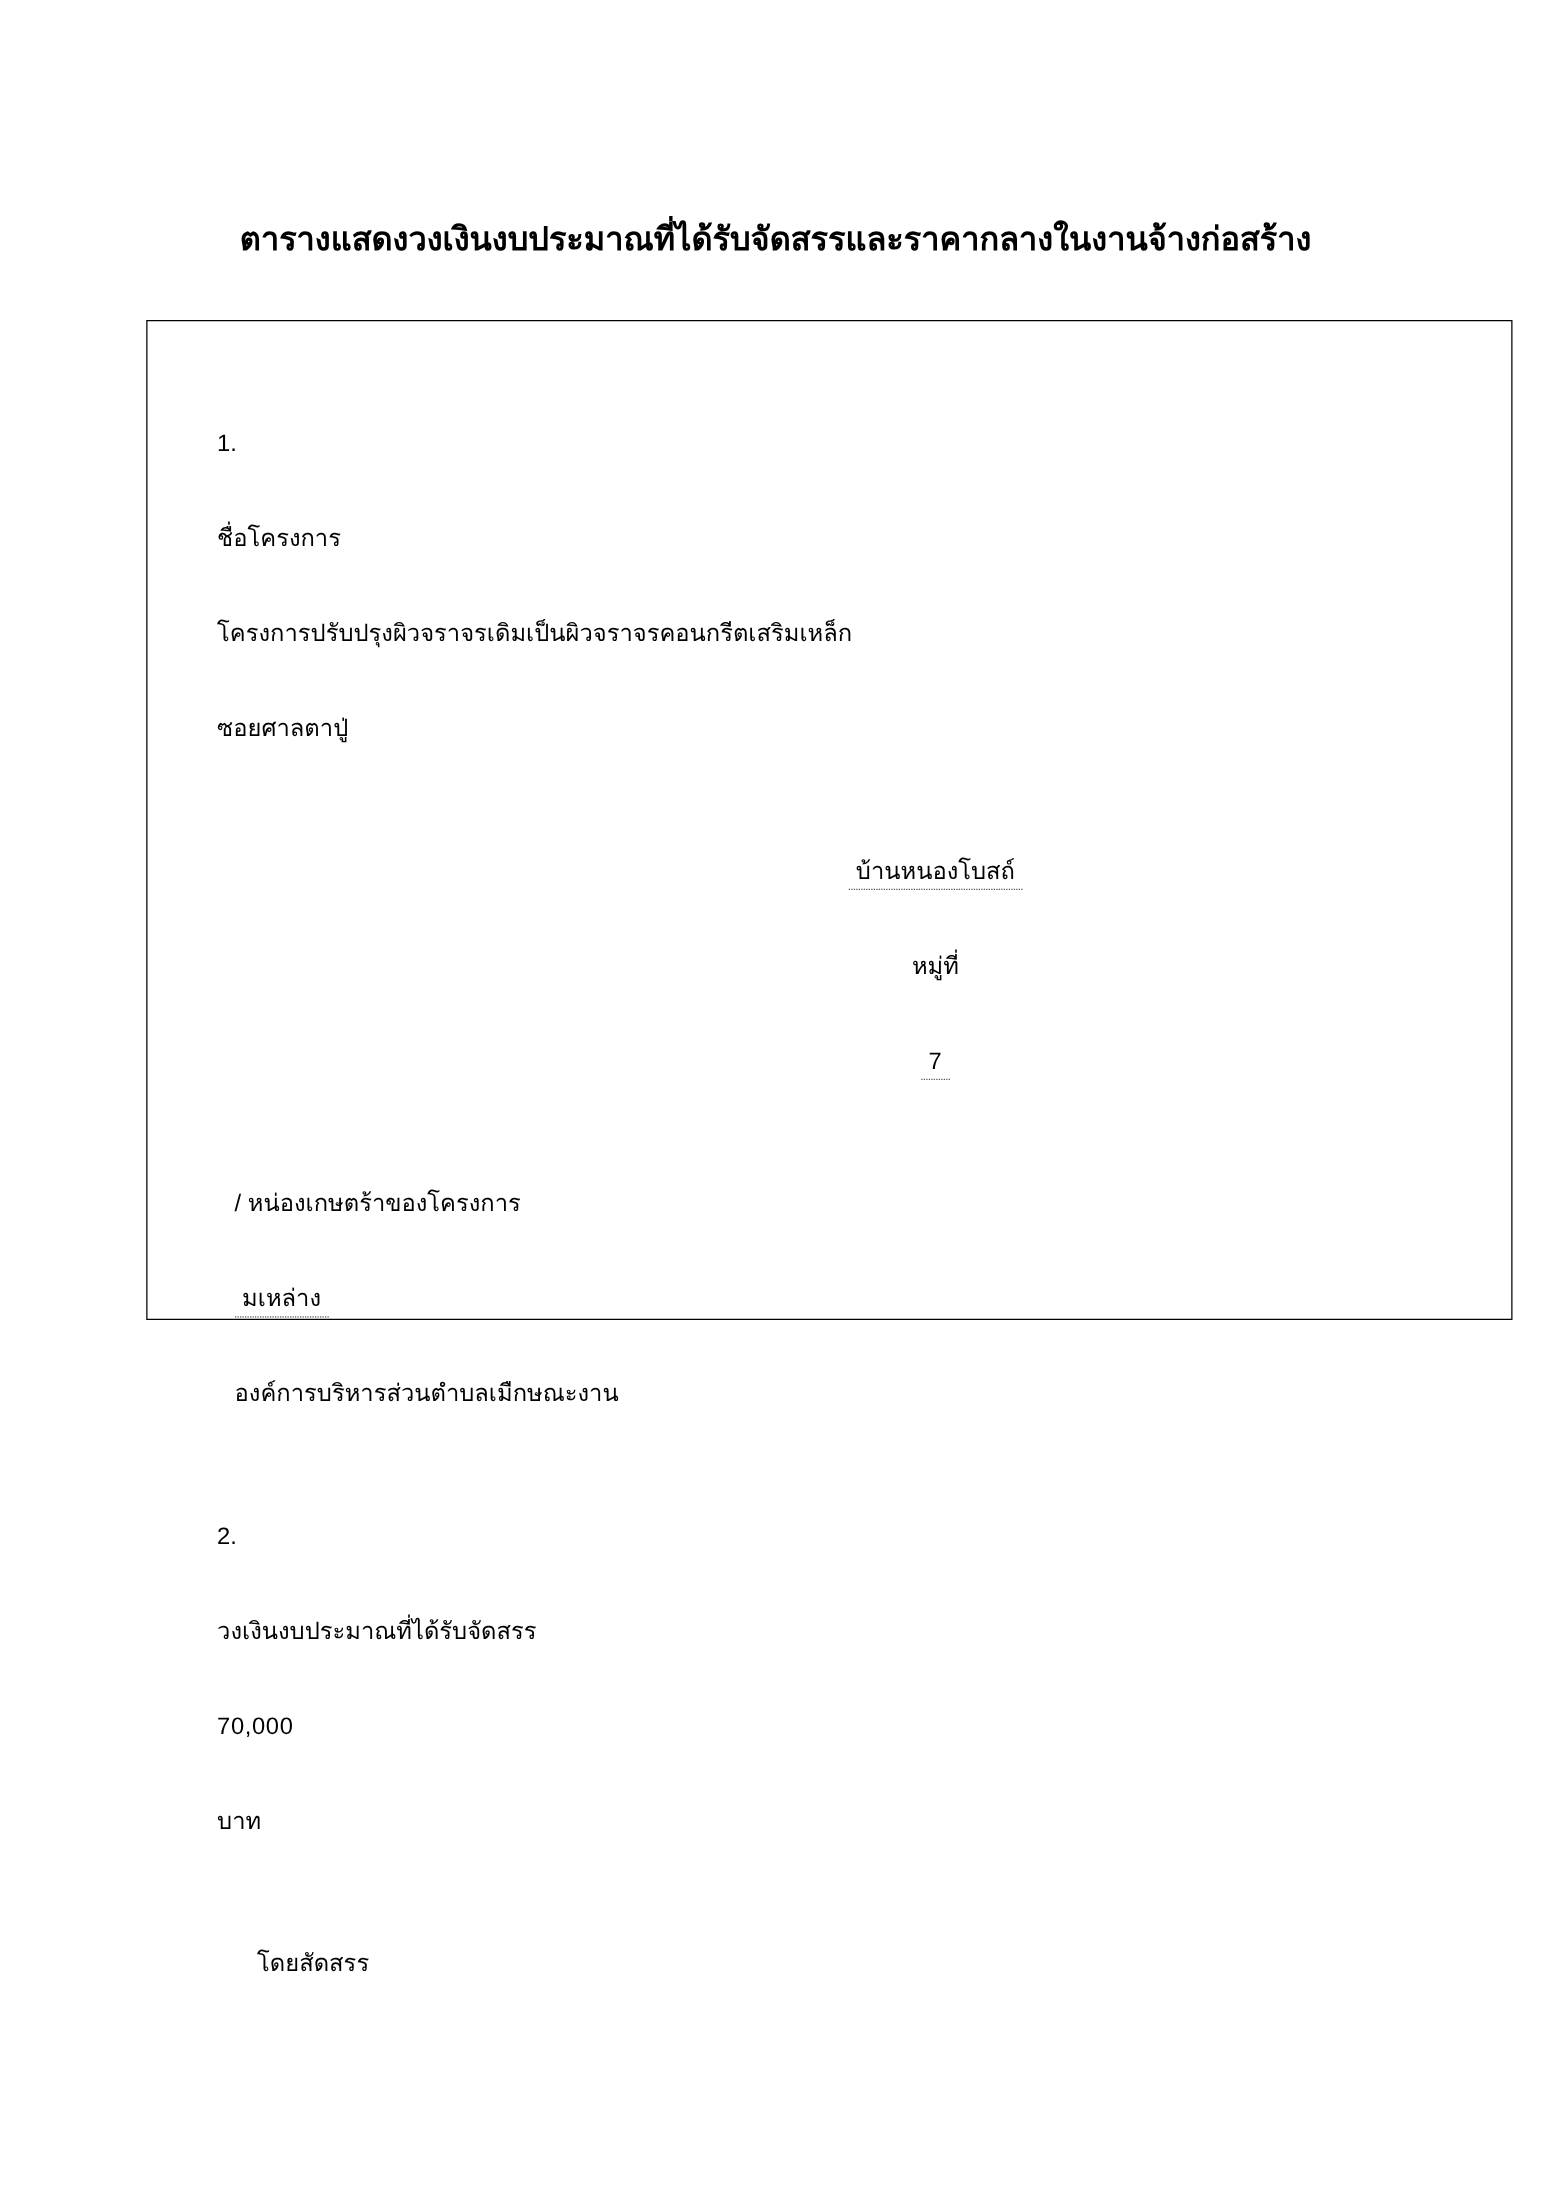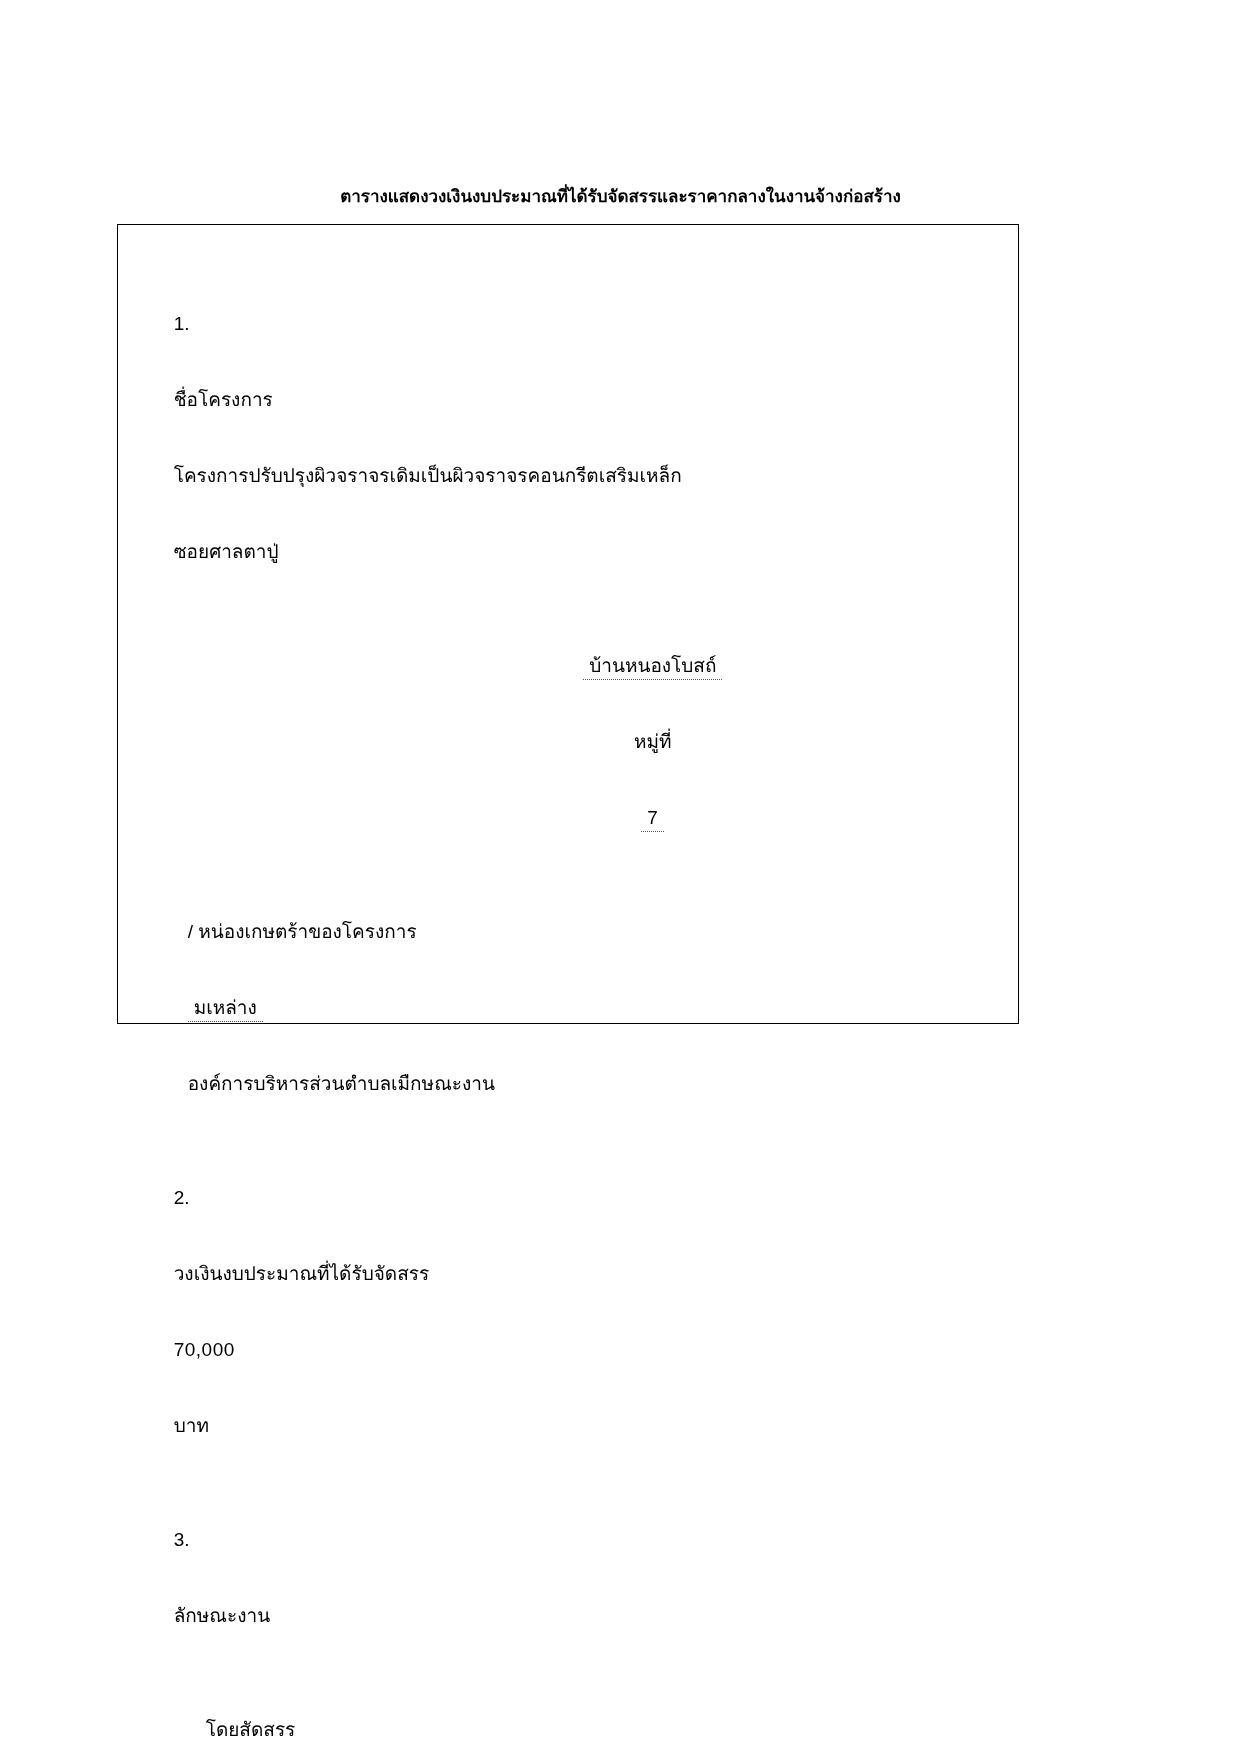--- a/index.html
+++ b/index.html
@@ -16,33 +16,33 @@
     overflow: hidden;
   }
   .page {
     position: relative;
     width: 1241px;
     height: 1755px;
     box-sizing: border-box;
   }
   .doc-title {
     position: absolute;
-    top: 182px;
+    top: 170px;
     left: 0;
     width: 1241px;
     text-align: center;
-    font-size: 17px;
+    font-size: 26px;
     font-weight: bold;
     letter-spacing: 0px;
   }
   .frame {
     position: absolute;
-    top: 224px;
+    top: 256px;
     left: 117px;
-    width: 902px;
+    width: 1093px;
     height: 800px;
     border: 1.5px solid #000000;
     box-sizing: border-box;
     padding: 42px 28px 20px 24px;
   }
   .line {
     font-size: 19px;
     line-height: 38px;
     white-space: pre-wrap;
   }
@@ -104,25 +104,20 @@
     <div class="line">
       <span class="num">2.</span>
       <span class="gap-s"></span>
       <span>วงเงินงบประมาณที่ได้รับจัดสรร</span>
       <span class="gap-s"></span>
       <span class="mono-num">70,000</span>
       <span class="gap-s"></span>
       <span>บาท</span>
     </div>
 
-    <div class="line">
-      <span class="num">3.</span>
-      <span class="gap-s"></span>
-      <span>ลักษณะงาน</span>
-    </div>
 
     <div class="line ind-2">
       <span>โดยสัดสรร</span>
       <span class="gap-l"></span>
       
       <span class="gap-s"></span>
       
     </div>
 
   </div>

